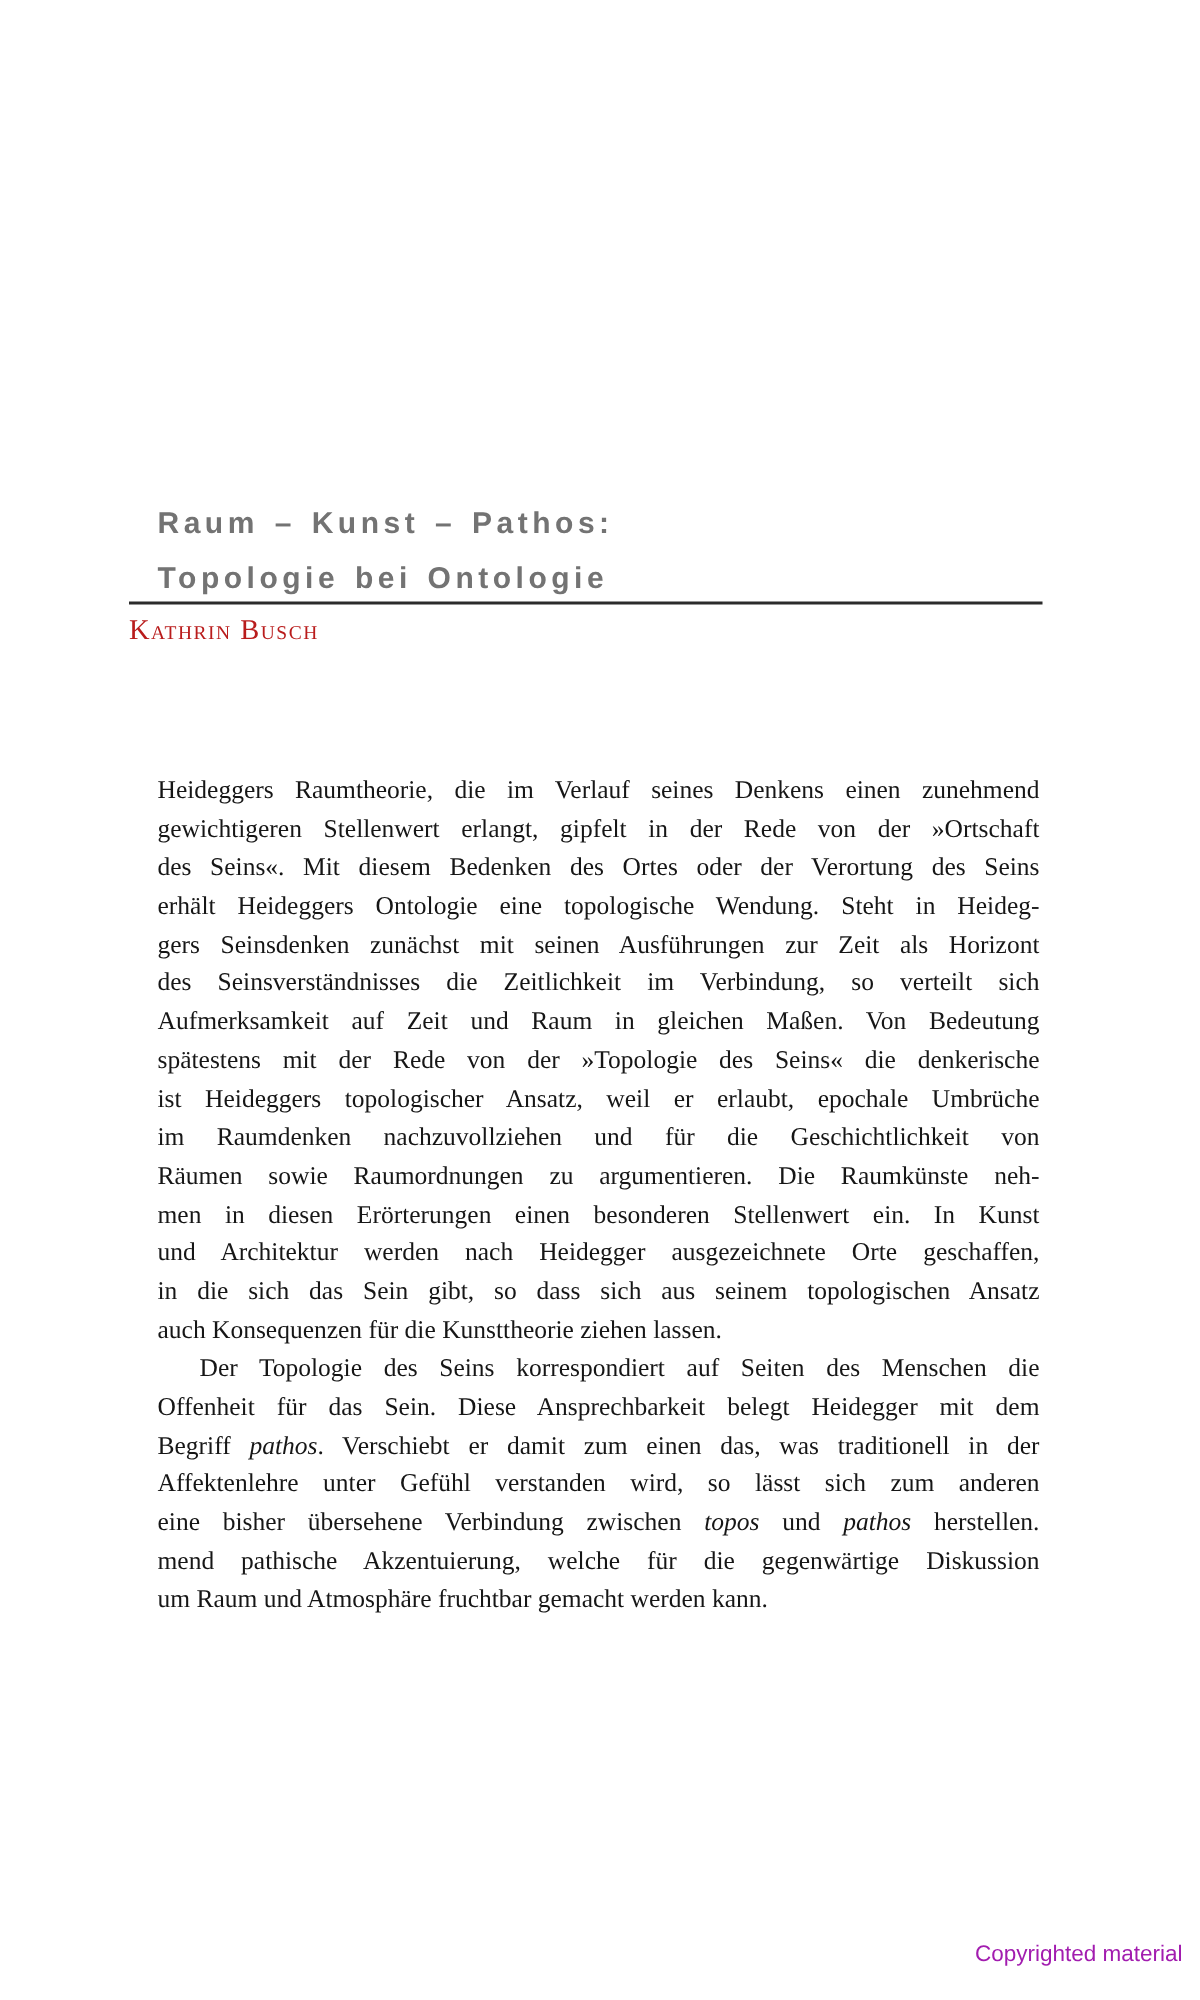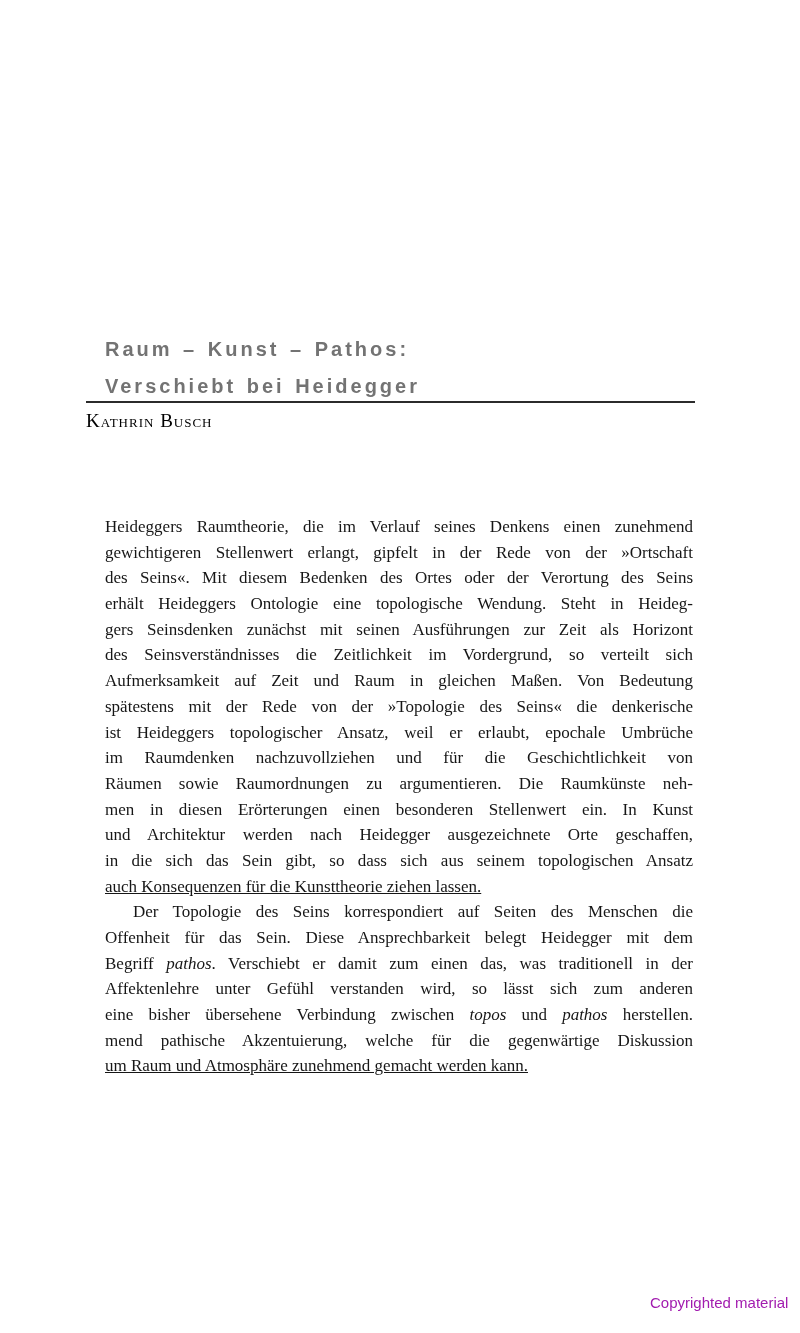--- a/index.html
+++ b/index.html
@@ -35,77 +35,77 @@
   }
   #author {
     position: absolute;
     left: 86px;
     top: 410px;
     font-family: "Liberation Serif", serif;
     font-variant: small-caps;
     font-size: 19px;
     line-height: 22px;
     letter-spacing: 1px;
-    color: #000000;
+    color: #b91c1c;
     white-space: nowrap;
   }
   #body-text {
     position: absolute;
     left: 105px;
     top: 514px;
     width: 588px;
     font-size: 17px;
     line-height: 25.7px;
     color: #161616;
   }
   #body-text .line {
     text-align: justify;
     text-align-last: justify;
     height: 25.7px;
     overflow: hidden;
   }
-  #body-text .line.lastline { text-align-last: left; text-decoration: underline; }
+  #body-text .line.lastline { text-align-last: left; }
   #body-text .line.indent { text-indent: 28px; }
   #body-text .it { font-style: italic; margin-top: 42px; }
   #watermark {
     position: absolute;
     left: 650px;
     top: 1294px;
     font-family: "Liberation Sans", sans-serif;
     font-size: 15px;
     color: #a21caf;
     white-space: nowrap;
   }
 </style>
 </head>
 <body>
 
 <div id="page">
   <div class="chapter-title" id="title-line1">Raum – Kunst – Pathos:</div>
-  <div class="chapter-title" id="title-line2">Verschiebt bei Heidegger</div>
+  <div class="chapter-title" id="title-line2">Topologie bei Ontologie</div>
   <div id="title-rule"></div>
   <div id="author">Kathrin Busch</div>
   <div id="body-text">
       <div class="line"><span>Heideggers Raumtheorie, die im Verlauf seines Denkens einen zunehmend</span></div>
       <div class="line"><span>gewichtigeren Stellenwert erlangt, gipfelt in der Rede von der »Ortschaft</span></div>
       <div class="line"><span>des Seins«. Mit diesem Bedenken des Ortes oder der Verortung des Seins</span></div>
       <div class="line"><span>erhält Heideggers Ontologie eine topologische Wendung. Steht in Heideg-</span></div>
       <div class="line"><span>gers Seinsdenken zunächst mit seinen Ausführungen zur Zeit als Horizont</span></div>
-      <div class="line"><span>des Seinsverständnisses die Zeitlichkeit im Vordergrund, so verteilt sich</span></div>
+      <div class="line"><span>des Seinsverständnisses die Zeitlichkeit im Verbindung, so verteilt sich</span></div>
       <div class="line"><span>Aufmerksamkeit auf Zeit und Raum in gleichen Maßen. Von Bedeutung</span></div>
       <div class="line"><span>spätestens mit der Rede von der »Topologie des Seins« die denkerische</span></div>
       <div class="line"><span>ist Heideggers topologischer Ansatz, weil er erlaubt, epochale Umbrüche</span></div>
       <div class="line"><span>im Raumdenken nachzuvollziehen und für die Geschichtlichkeit von</span></div>
       <div class="line"><span>Räumen sowie Raumordnungen zu argumentieren. Die Raumkünste neh-</span></div>
       <div class="line"><span>men in diesen Erörterungen einen besonderen Stellenwert ein. In Kunst</span></div>
       <div class="line"><span>und Architektur werden nach Heidegger ausgezeichnete Orte geschaffen,</span></div>
       <div class="line"><span>in die sich das Sein gibt, so dass sich aus seinem topologischen Ansatz</span></div>
       <div class="line lastline"><span>auch Konsequenzen für die Kunsttheorie ziehen lassen.</span></div>
       <div class="line indent"><span>Der Topologie des Seins korrespondiert auf Seiten des Menschen die</span></div>
       <div class="line"><span>Offenheit für das Sein. Diese Ansprechbarkeit belegt Heidegger mit dem</span></div>
       <div class="line"><span>Begriff </span><span class="it">pathos</span><span>. Verschiebt er damit zum einen das, was traditionell in der</span></div>
       <div class="line"><span>Affektenlehre unter Gefühl verstanden wird, so lässt sich zum anderen</span></div>
       <div class="line"><span>eine bisher übersehene Verbindung zwischen </span><span class="it">topos</span><span> und </span><span class="it">pathos</span><span> herstellen.</span></div>
       <div class="line"><span>mend pathische Akzentuierung, welche für die gegenwärtige Diskussion</span></div>
-      <div class="line lastline"><span>um Raum und Atmosphäre zunehmend gemacht werden kann.</span></div>
+      <div class="line lastline"><span>um Raum und Atmosphäre fruchtbar gemacht werden kann.</span></div>
     </div>
   <div id="watermark">Copyrighted material</div>
 </div>
 
 </body></html>

